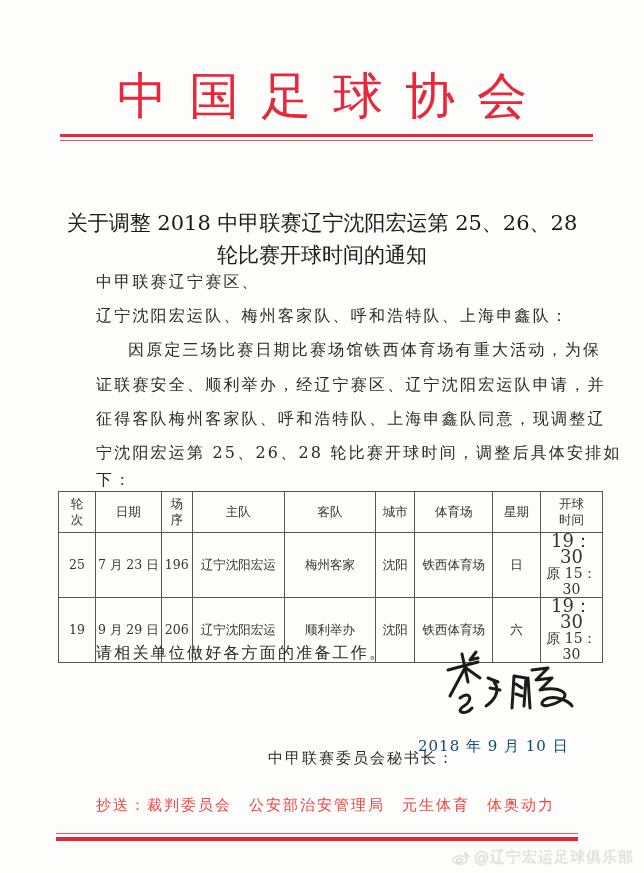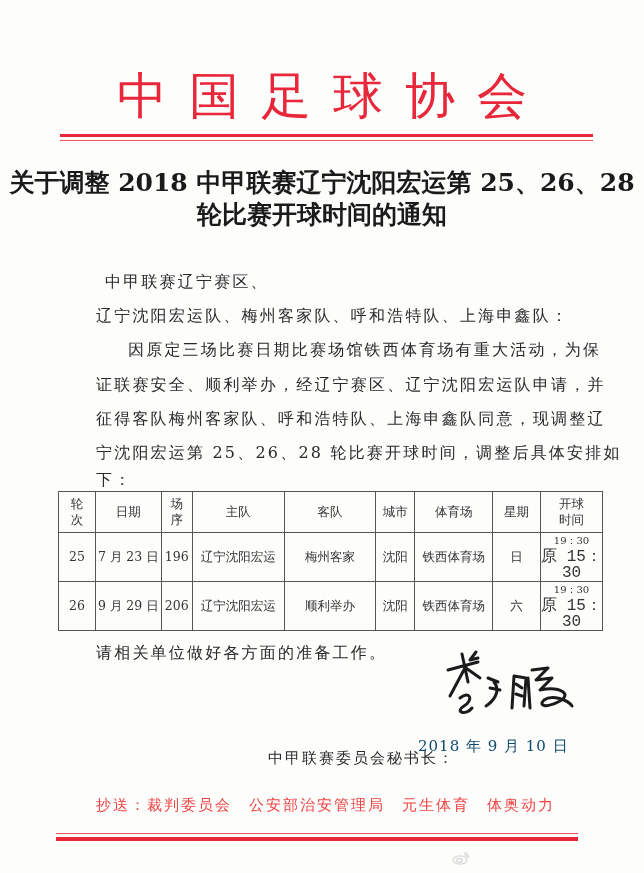--- a/index.html
+++ b/index.html
@@ -11,40 +11,40 @@
   }
   .abs { position: absolute; }
   .org-title {
     left: 0; width: 644px; top: 66px; text-align: center;
     color: #e8273a; font-size: 50px; letter-spacing: 22px; text-indent: 22px;
     font-family: "DejaVu Serif", serif; font-weight: normal; line-height: 60px;
   }
   .rule-thick { background: #e8273a; height: 3px; }
   .rule-thin { background: #e8273a; height: 1px; opacity: .8; }
   .doc-title {
-    left: 0; width: 644px; text-align: center; font-weight: bold;
-    font-size: 25px; color: #1a1a1a; line-height: 30px;
+    left: 0; width: 644px; text-align: center; font-weight: normal;
+    font-size: 21px; color: #1a1a1a; line-height: 30px; margin-top: 40px;
   }
   .body-line {
     left: 96px; font-size: 16px; line-height: 20px; color: #2a2a2a;
     letter-spacing: 2.2px; white-space: nowrap;
   }
   table.sched {
     position: absolute; left: 58px; top: 491px; width: 545px;
     border-collapse: collapse; font-size: 12.5px; color: #333;
     font-family: "DejaVu Serif", serif;
   }
   table.sched td, table.sched th {
     border: 1px solid #555; text-align: center; font-weight: normal;
     padding: 0; line-height: 16px;
   }
   table.sched th { height: 40px; }
   table.sched td { height: 34px; }
-  .kickoff-main { font-size: 10px; display:block; }
-  .kickoff-orig { font-size: 16px; display:block;font-family:Liberation Mono, monospace; }
+  .kickoff-main { font-size: 18px; display:block; }
+  .kickoff-orig { font-size: 14px; display:block; }
   .sig-label { font-size: 15px; letter-spacing: 2px; color: #2a2a2a; margin-top: 47px; }
   .signature { left: 440px; top: 648px; width: 135px; height: 70px; }
   .date { font-size: 15px; color: #0c4a6e; letter-spacing: 1px; }
   .cc { font-size: 15px; color: #ef4444; letter-spacing: 2px; white-space: nowrap; }
   .watermark {
     left: 452px; top: 848px; font-family: "DejaVu Sans", sans-serif;
     font-size: 15px; color: #e3e3e3; letter-spacing: 1px;
     text-shadow: 0 0 1px #cfcfcf; white-space: nowrap;
   }
   .weibo-icon { display:inline-block; width:18px; height:14px; vertical-align: middle; margin-right: 4px; }
@@ -52,21 +52,21 @@
 </head>
 <body>
 
 <div class="abs org-title">中国足球协会</div>
 <div class="abs rule-thick" style="left:60px; top:134px; width:533px;"></div>
 <div class="abs rule-thin" style="left:60px; top:140px; width:533px;"></div>
 
 <div class="abs doc-title" style="top:168px;">关于调整 2018 中甲联赛辽宁沈阳宏运第 25、26、28</div>
 <div class="abs doc-title" style="top:200px;">轮比赛开球时间的通知</div>
 
-<div class="abs body-line" style="top:272px;margin-left:9px;">中甲联赛辽宁赛区、</div>
+<div class="abs body-line" style="top:272px;">中甲联赛辽宁赛区、</div>
 <div class="abs body-line" style="top:306px;">辽宁沈阳宏运队、梅州客家队、呼和浩特队、上海申鑫队：</div>
 
 <div class="abs body-line" style="top:340px; left:128px;">因原定三场比赛日期比赛场馆铁西体育场有重大活动，为保</div>
 <div class="abs body-line" style="top:375px;">证联赛安全、顺利举办，经辽宁赛区、辽宁沈阳宏运队申请，并</div>
 <div class="abs body-line" style="top:409px;">征得客队梅州客家队、呼和浩特队、上海申鑫队同意，现调整辽</div>
 <div class="abs body-line" style="top:443px;">宁沈阳宏运第 25、26、28 轮比赛开球时间，调整后具体安排如</div>
 <div class="abs body-line" style="top:470px;">下：</div>
 
 <table class="sched">
   <colgroup>
@@ -100,21 +100,21 @@
     <td>梅州客家</td>
     <td>沈阳</td>
     <td>铁西体育场</td>
     <td>日</td>
     <td>
           <span class="kickoff-main">19：30</span>
           <span class="kickoff-orig">原 15：30</span>
         </td>
   </tr>
   <tr>
-    <td>26</td>
+    <td>19</td>
     <td>9 月 29 日</td>
     <td>206</td>
     <td>辽宁沈阳宏运</td>
     <td>顺利举办</td>
     <td>沈阳</td>
     <td>铁西体育场</td>
     <td>六</td>
     <td>
           <span class="kickoff-main">19：30</span>
           <span class="kickoff-orig">原 15：30</span>
@@ -143,14 +143,14 @@
 <div class="abs rule-thin" style="left:56px; top:833px; width:522px;"></div>
 <div class="abs rule-thick" style="left:56px; top:837px; width:522px; height:4px;"></div>
 
 <div class="abs watermark">
   <svg class="weibo-icon" viewBox="0 0 18 14">
     <g fill="none" stroke="#d9d9d9" stroke-width="1.3">
       <ellipse cx="8" cy="9" rx="7" ry="4.2"></ellipse>
       <ellipse cx="7.5" cy="9.5" rx="3" ry="2"></ellipse>
       <path d="M12 2 C 15 2, 17 4, 16.5 7 M12.5 4 C 14 4, 15 5, 14.6 6.4"></path>
     </g>
-  </svg>
+  </svg><span>@辽宁宏运足球俱乐部</span>
 </div>
 
 </body></html>

